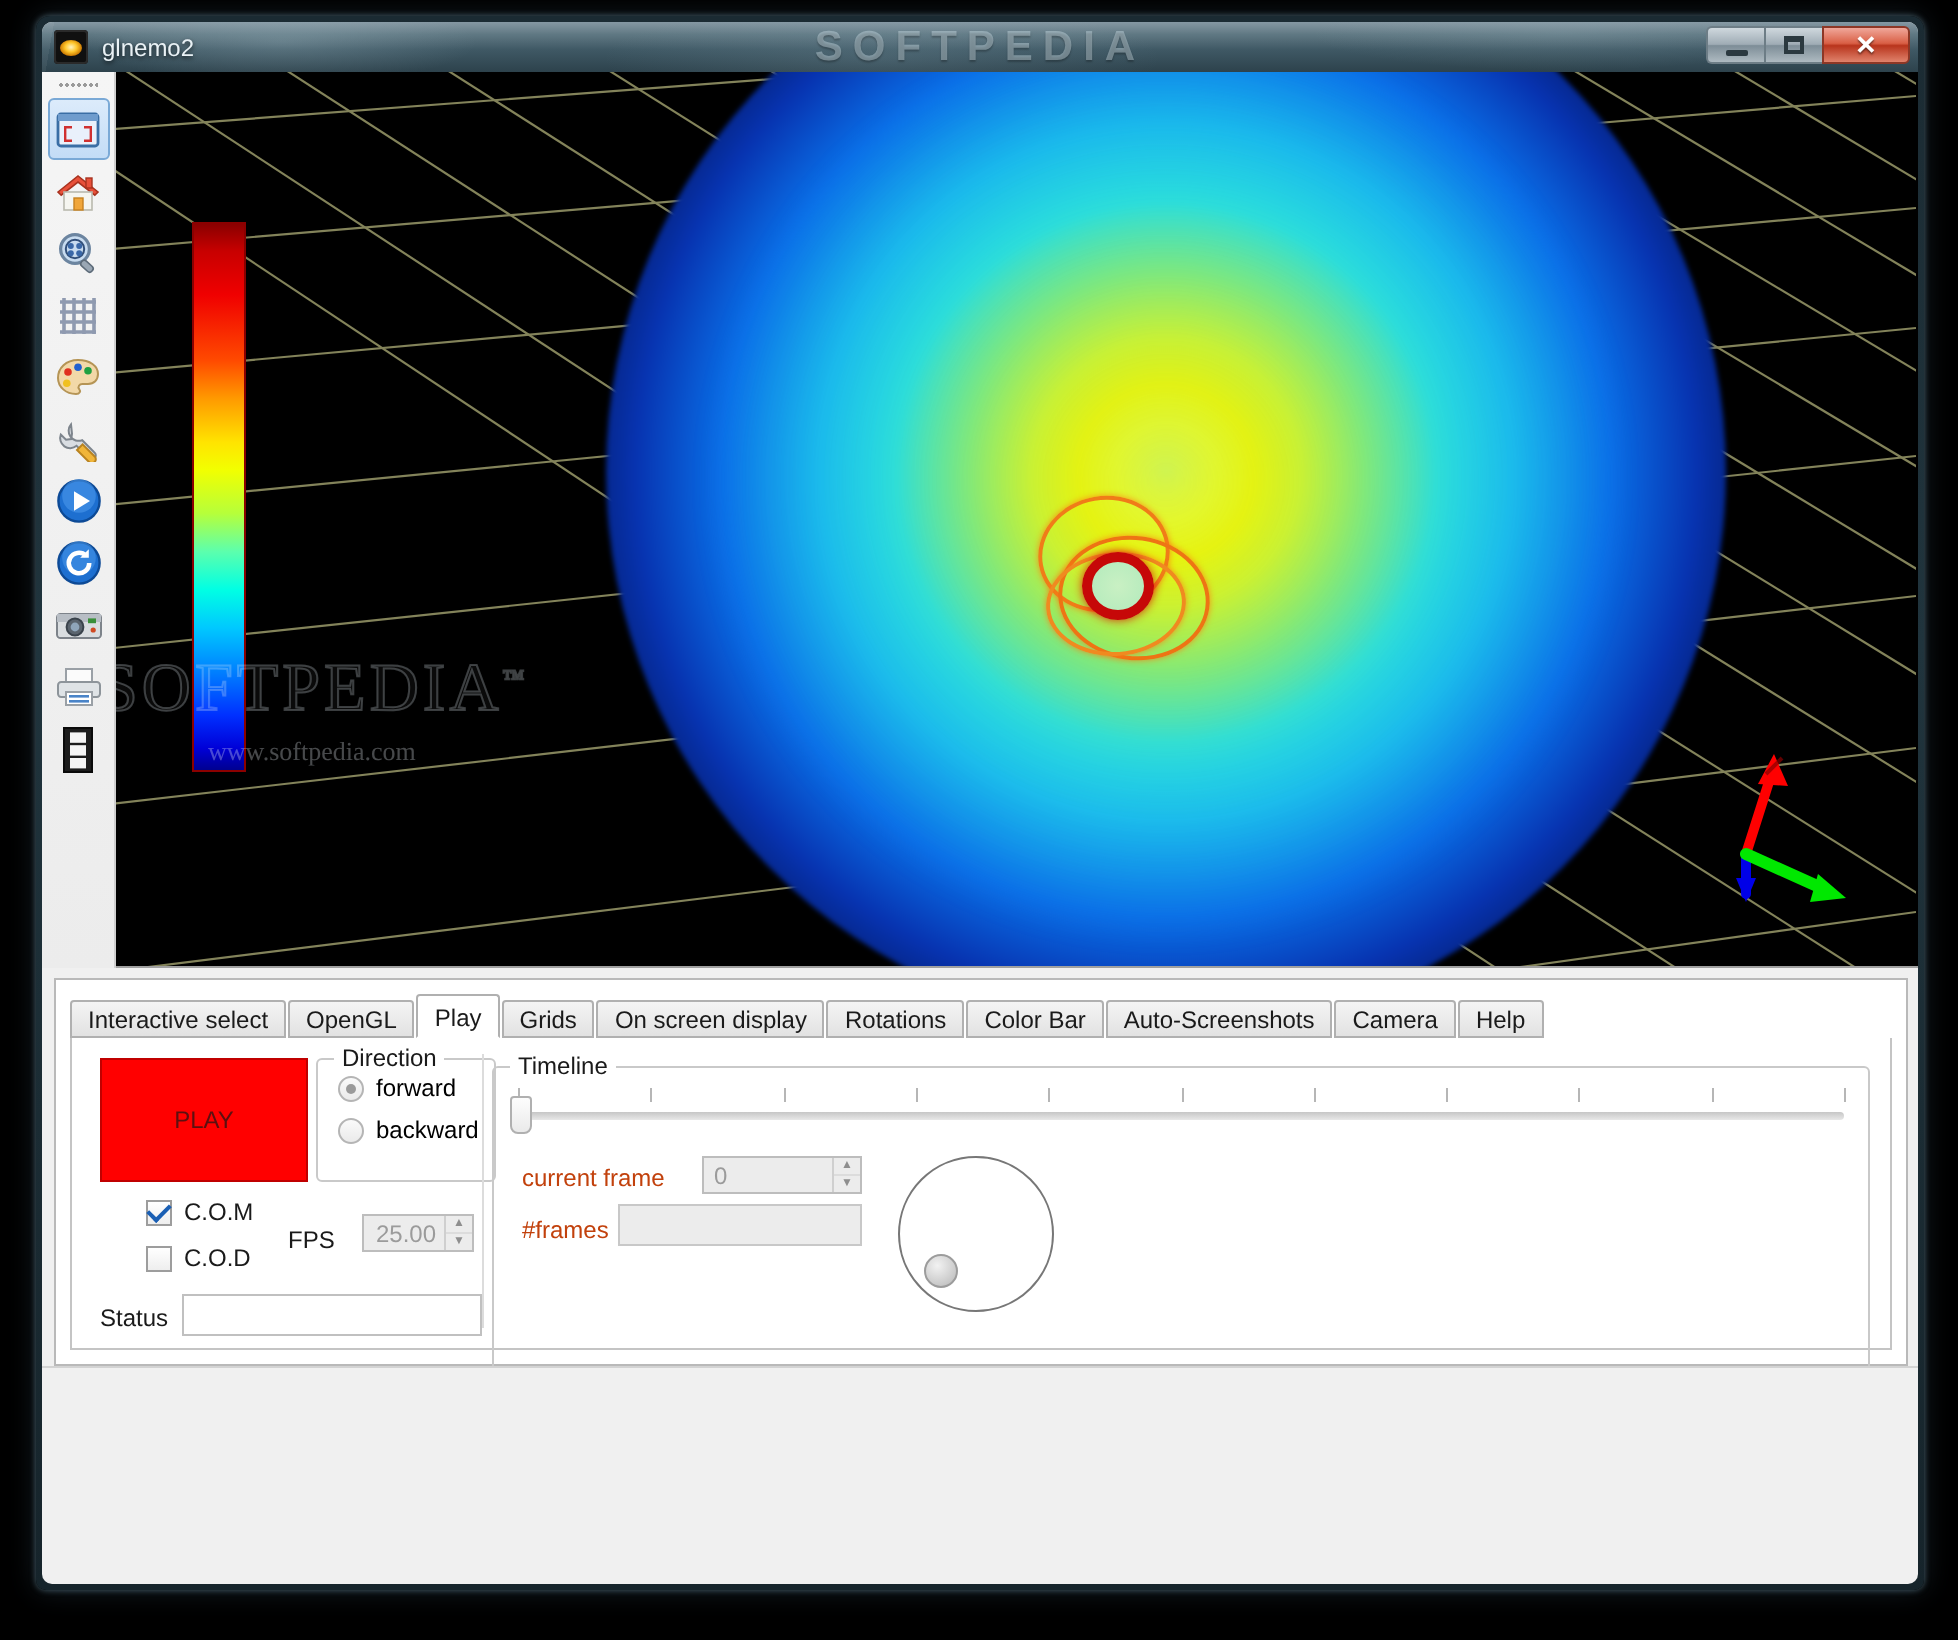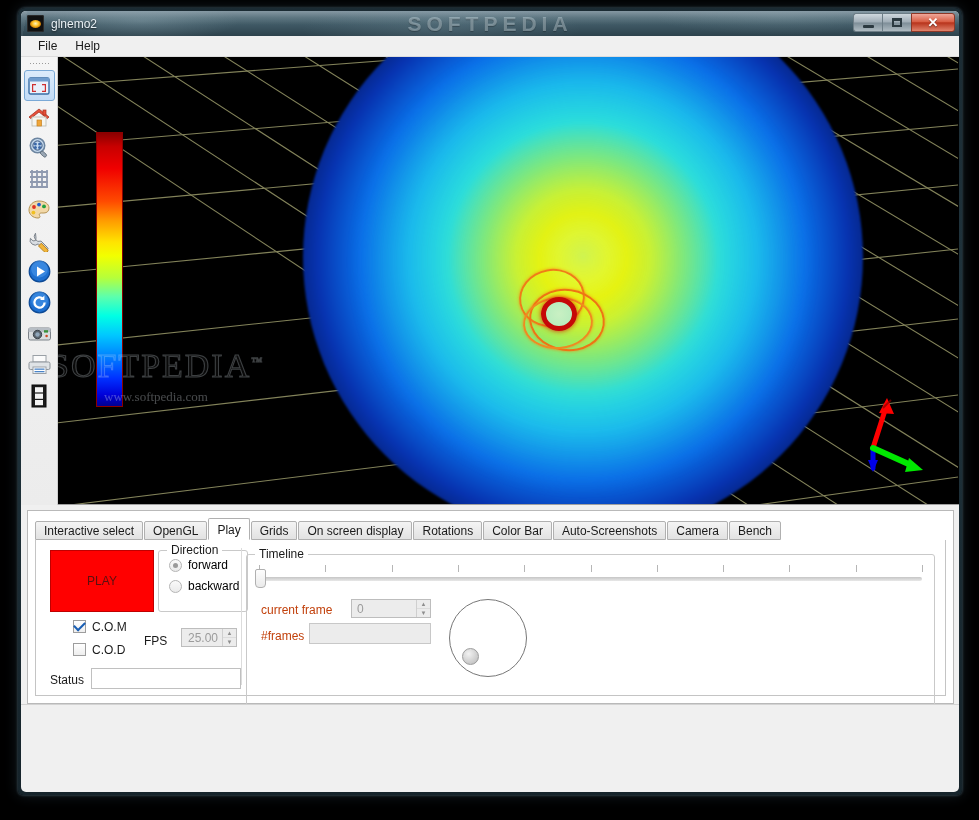--- a/index.html
+++ b/index.html
@@ -282,21 +282,21 @@
   .grp.direction { left: 122px; top: 10px; width: 90px; height: 62px; }
   .radio-row { display:flex; align-items:center; gap:6px; margin: 7px 0 0 10px; }
   .radio {
     width: 13px; height:13px; border-radius:50%;
     border:1px solid #b5b5b5; background: linear-gradient(180deg,#fafafa,#eaeaea);
     display:flex; align-items:center; justify-content:center;
   }
   .radio.on::after { content:''; width:5px; height:5px; border-radius:50%; background:#9a9a9a; }
   .radio-label { font-size:12px; color:#000000; }
 
-  .chk-row { position:absolute; display:flex; align-items:flex-start; gap:6px;padding-left:23px; }
+  .chk-row { position:absolute; display:flex; align-items:center; gap:6px;padding-left:23px; }
   .chk {
     width: 13px; height: 13px;
     border:1px solid #9d9d9d; background: linear-gradient(180deg,#fff,#eee);
     display:flex; align-items:center; justify-content:center;
   }
   .chk.on::after {
     content:''; width: 9px; height: 5px;
     border-left: 2px solid #1a5fb4; border-bottom: 2px solid #1a5fb4;
     transform: rotate(-45deg) translate(1px,-1px);
   }
@@ -380,24 +380,20 @@
           </div>
         <div class="tb-btn max">
             <span class="glyph-max"></span>
           </div>
         <div class="tb-btn close">
             <span>✕</span>
           </div>
       </div>
     </div>
 
-    <div class="menubar">
-      <div class="menu-item">File</div>
-      <div class="menu-item">Help</div>
-    </div>
 
     <div class="main-row">
 
       <div class="toolbar">
         <div class="tb-grip">
             <span></span>
           </div>
 
         <div class="tool selected">
           <svg width="22" height="18" viewBox="0 0 22 18">
@@ -566,21 +562,21 @@
         <div class="tabrow">
           <div class="tab">Interactive select</div>
           <div class="tab">OpenGL</div>
           <div class="tab active">Play</div>
           <div class="tab">Grids</div>
           <div class="tab">On screen display</div>
           <div class="tab">Rotations</div>
           <div class="tab">Color Bar</div>
           <div class="tab">Auto-Screenshots</div>
           <div class="tab">Camera</div>
-          <div class="tab">Bench</div>
+          <div class="tab">Help</div>
         </div>
 
         <div class="tabpanel">
 
           <div class="play-btn">PLAY</div>
 
           <div class="grp direction">
             <div class="grp-title">Direction</div>
             <div class="radio-row">
               <span class="radio on"></span>

